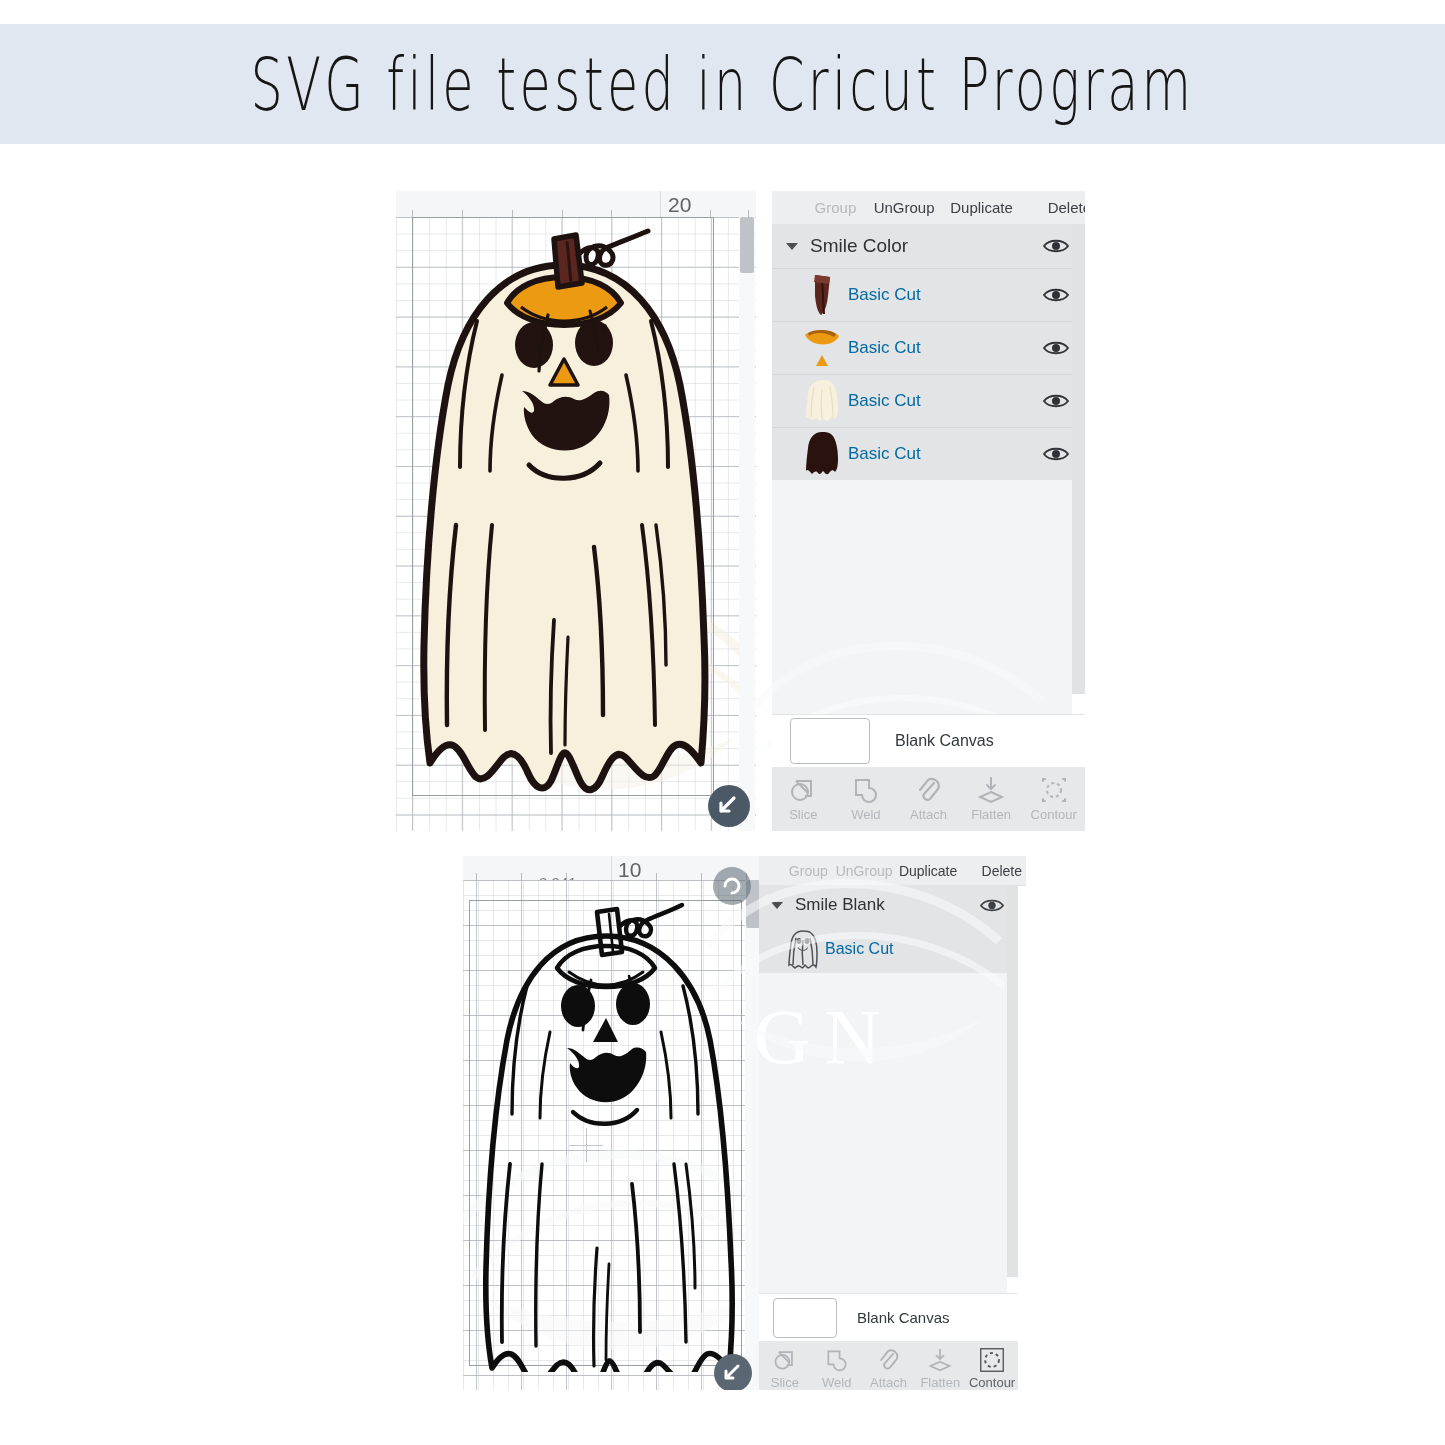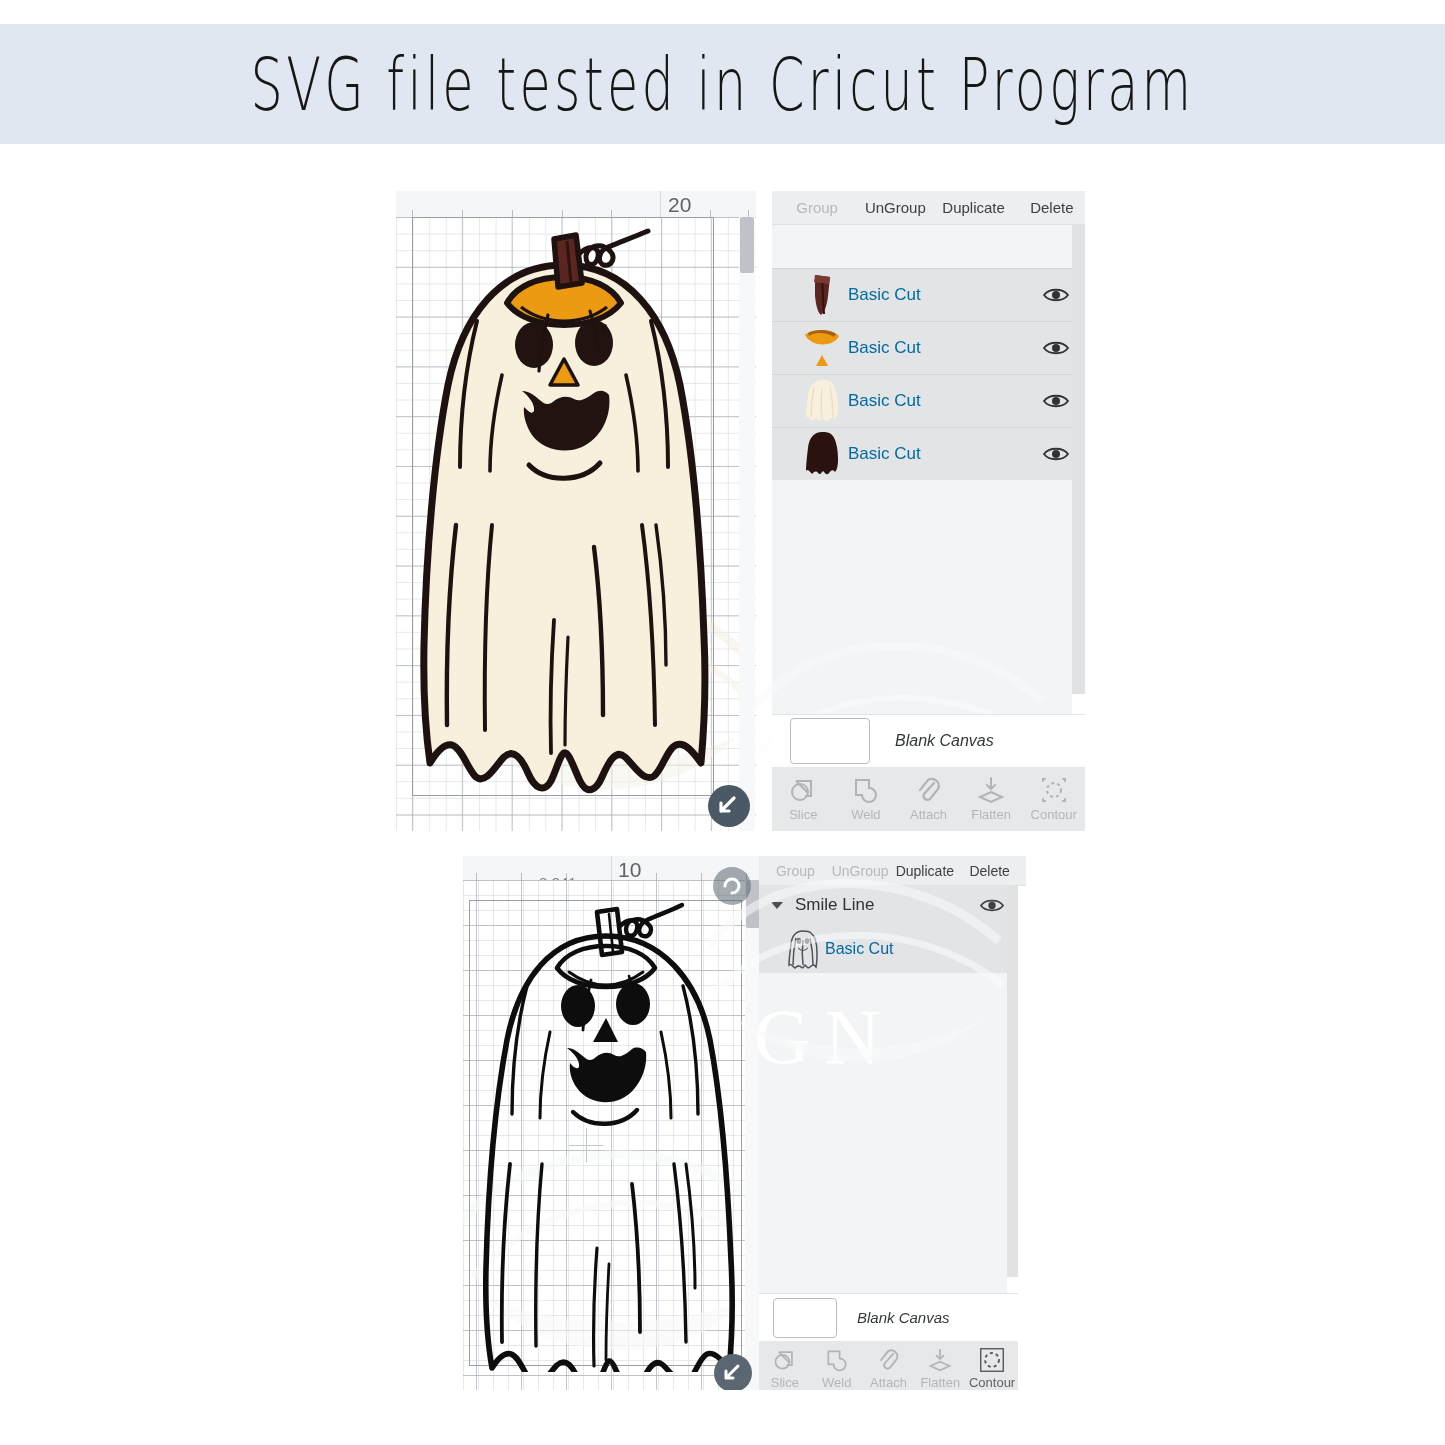--- a/index.html
+++ b/index.html
@@ -73,21 +73,21 @@
 
   
   .panel{position:absolute;top:0;background:#f3f4f6;box-sizing:border-box;}
 
   .panel-toolbar{
     position:absolute;left:0;top:0;width:100%;
     background:#eceef0;border-bottom:1px solid #dfe1e4;
     display:flex;align-items:center;
   }
   .panel-toolbar .tb-btn{
-    flex:1;text-align:center;font-size:15px;color:#3c4146;cursor:pointer;
+    flex:1;text-align:right;font-size:15px;color:#3c4146;cursor:pointer;
   }
   .panel-toolbar .tb-btn.disabled{color:#b6babe;cursor:default;}
 
   .layer-group-header{
     position:absolute;left:0;width:100%;background:#e3e4e6;
     display:flex;align-items:center;box-sizing:border-box;
   }
   .caret{
     width:0;height:0;border-left:6px solid transparent;border-right:6px solid transparent;
     border-top:7px solid #4a4f54;margin-right:12px;flex:none;
@@ -101,21 +101,21 @@
     display:flex;align-items:center;box-sizing:border-box;
   }
   .layer-thumb{flex:none;display:flex;align-items:center;justify-content:center;}
   .layer-label{font-size:17px;color:#0369a1;flex:1;}
 
   .layer-empty{position:absolute;left:0;width:100%;background:#f3f4f6;}
 
   .canvas-chip-row{
     position:absolute;left:0;width:100%;background:#ffffff;
     border-top:1px solid #e2e4e6;
-    display:flex;align-items:center;box-sizing:border-box;font-style:italic;
+    display:flex;align-items:center;box-sizing:border-box;
   }
   .canvas-chip{
     background:#ffffff;border:1px solid #b9bdc1;border-radius:4px;flex:none;
   }
   .canvas-chip-label{font-size:16px;color:#33383c;}
 
   .panel-footer{
     position:absolute;left:0;width:100%;background:#e7e8ea;
     display:flex;align-items:flex-start;box-sizing:border-box;
   }
@@ -265,20 +265,28 @@
 
   <div class="panel" style="left:376px;top:0;width:313px;height:640px;">
 
     <div class="panel-toolbar" style="height:33px;padding:0 6px;">
       <div class="tb-btn disabled">Group</div>
       <div class="tb-btn">UnGroup</div>
       <div class="tb-btn">Duplicate</div>
       <div class="tb-btn">Delete</div>
     </div>
 
+    <div class="layer-group-header" style="top:33px;height:44px;padding:0 16px 0 14px;">
+      <div class="caret"></div>
+      <div class="group-name">Smile Color</div>
+      <svg class="eye" viewBox="0 0 26 18">
+        <path d="M1,9 C6,2 20,2 25,9 C20,16 6,16 1,9 Z" fill="none" stroke="#2f3337" stroke-width="1.8"></path>
+        <circle cx="13" cy="9" r="4" fill="#2f3337"></circle>
+      </svg>
+    </div>
 
     <div class="layer-row" style="top:77px;height:53px;padding:0 16px 0 24px;">
       <div class="layer-thumb" style="width:52px;height:46px;">
         <svg viewBox="0 0 40 46" width="40" height="46">
           <path d="M13,3 L28,5 L26,24 C25,34 22,41 19,43 C16,41 14,34 13,24 Z" fill="#5b2620"></path>
           <path d="M20,5 L22,42" stroke="#30120f" stroke-width="2" fill="none"></path>
           <path d="M13,3 L28,5 L27,12 L12,10 Z" fill="#7a3a2e"></path>
         </svg>
       </div>
       <div class="layer-label">Basic Cut</div>
@@ -510,21 +518,21 @@
 
     <div class="panel-toolbar" style="height:29px;padding:0 4px;">
       <div class="tb-btn disabled" style="font-size:14px;">Group</div>
       <div class="tb-btn disabled" style="font-size:14px;">UnGroup</div>
       <div class="tb-btn" style="font-size:14px;">Duplicate</div>
       <div class="tb-btn" style="font-size:14px;">Delete</div>
     </div>
 
     <div class="layer-group-header" style="top:29px;height:40px;padding:0 14px 0 12px;">
       <div class="caret"></div>
-      <div class="group-name" style="font-size:17px;">Smile Line</div>
+      <div class="group-name" style="font-size:17px;">Smile Blank</div>
       <svg class="eye" viewBox="0 0 26 18" style="width:24px;height:17px;">
         <path d="M1,9 C6,2 20,2 25,9 C20,16 6,16 1,9 Z" fill="none" stroke="#3b4045" stroke-width="1.8"></path>
         <circle cx="13" cy="9" r="4" fill="#3b4045"></circle>
       </svg>
     </div>
 
     <div class="layer-row" style="top:69px;height:48px;padding:0 14px 0 22px;border-top:none;">
       <div class="layer-thumb" style="width:44px;height:42px;">
         <svg viewBox="0 0 36 44" width="36" height="44">
           <g fill="none" stroke="#4c5258" stroke-width="1.5">

